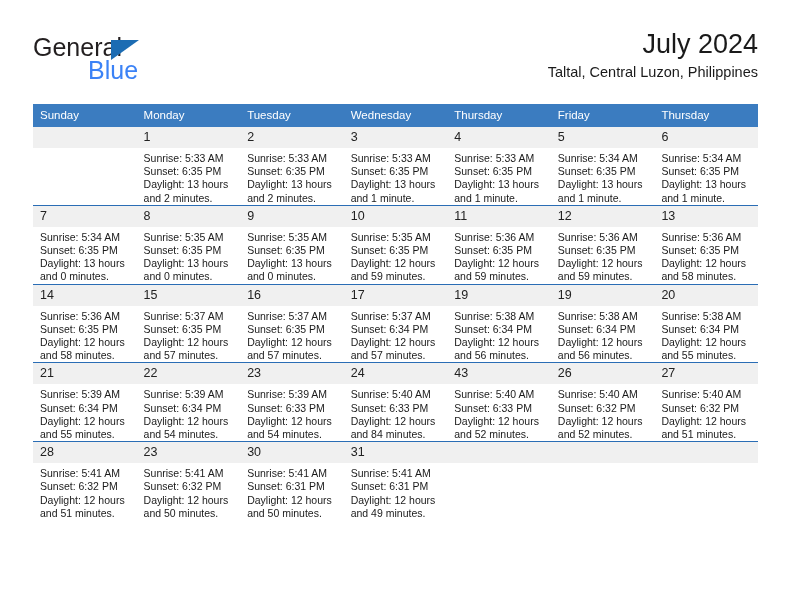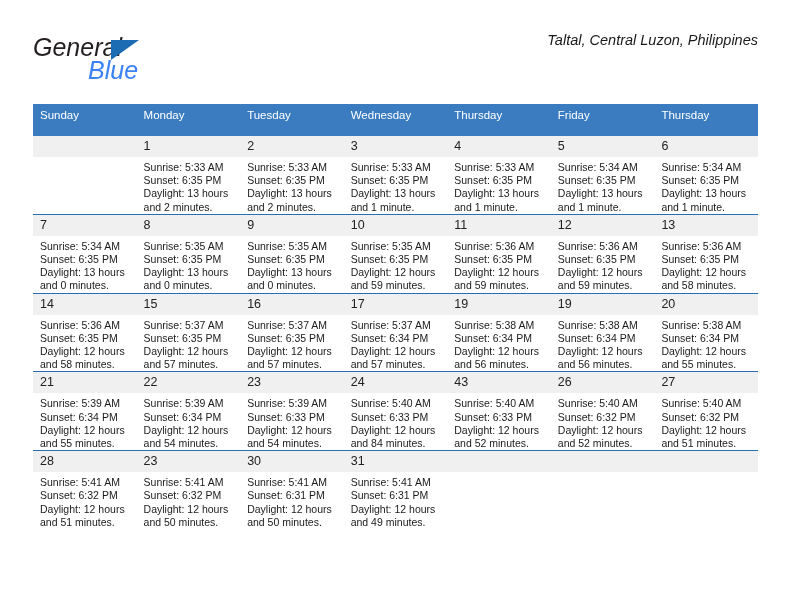--- a/index.html
+++ b/index.html
@@ -21,21 +21,20 @@
     box-sizing: border-box;
   }
 
   
   .top {
     position: absolute;
     left: 33px;
     top: 28px;
     right: 34px;
     height: 70px;
-    font-style: italic;
   }
   .logo {
     position: absolute;
     left: 0;
     top: 6px;
     width: 170px;
     height: 52px;
   }
   .logo-general {
     position: absolute;
@@ -92,21 +91,21 @@
     width: 725px;
     border-collapse: collapse;
     table-layout: fixed;
   }
   .calendar th {
     background: #3b7cc0;
     color: #ffffff;
     font-size: 11.5px;
     font-weight: normal;
     text-align: left;
-    padding: 5px 0 15px 7px;
+    padding: 5px 0 6px 7px;
     height: 12px;
     border: none;
   }
   .calendar td {
     vertical-align: top;
     padding: 0;
     border: none;
     border-top: 1px solid #2a6db5;
     height: 76px;
   }
@@ -142,20 +141,21 @@
 
   <div class="top">
 
     <div class="logo">
       <span class="logo-general">General</span>
       <span class="logo-tri"></span>
       <span class="logo-blue">Blue</span>
     </div>
 
     <div class="title-block">
+      <div class="cal-title">July 2024</div>
       <div class="cal-subtitle">Taltal, Central Luzon, Philippines</div>
     </div>
 
   </div>
 
   <table class="calendar">
     <thead>
       <tr>
         <th>Sunday</th>
         <th>Monday</th>

